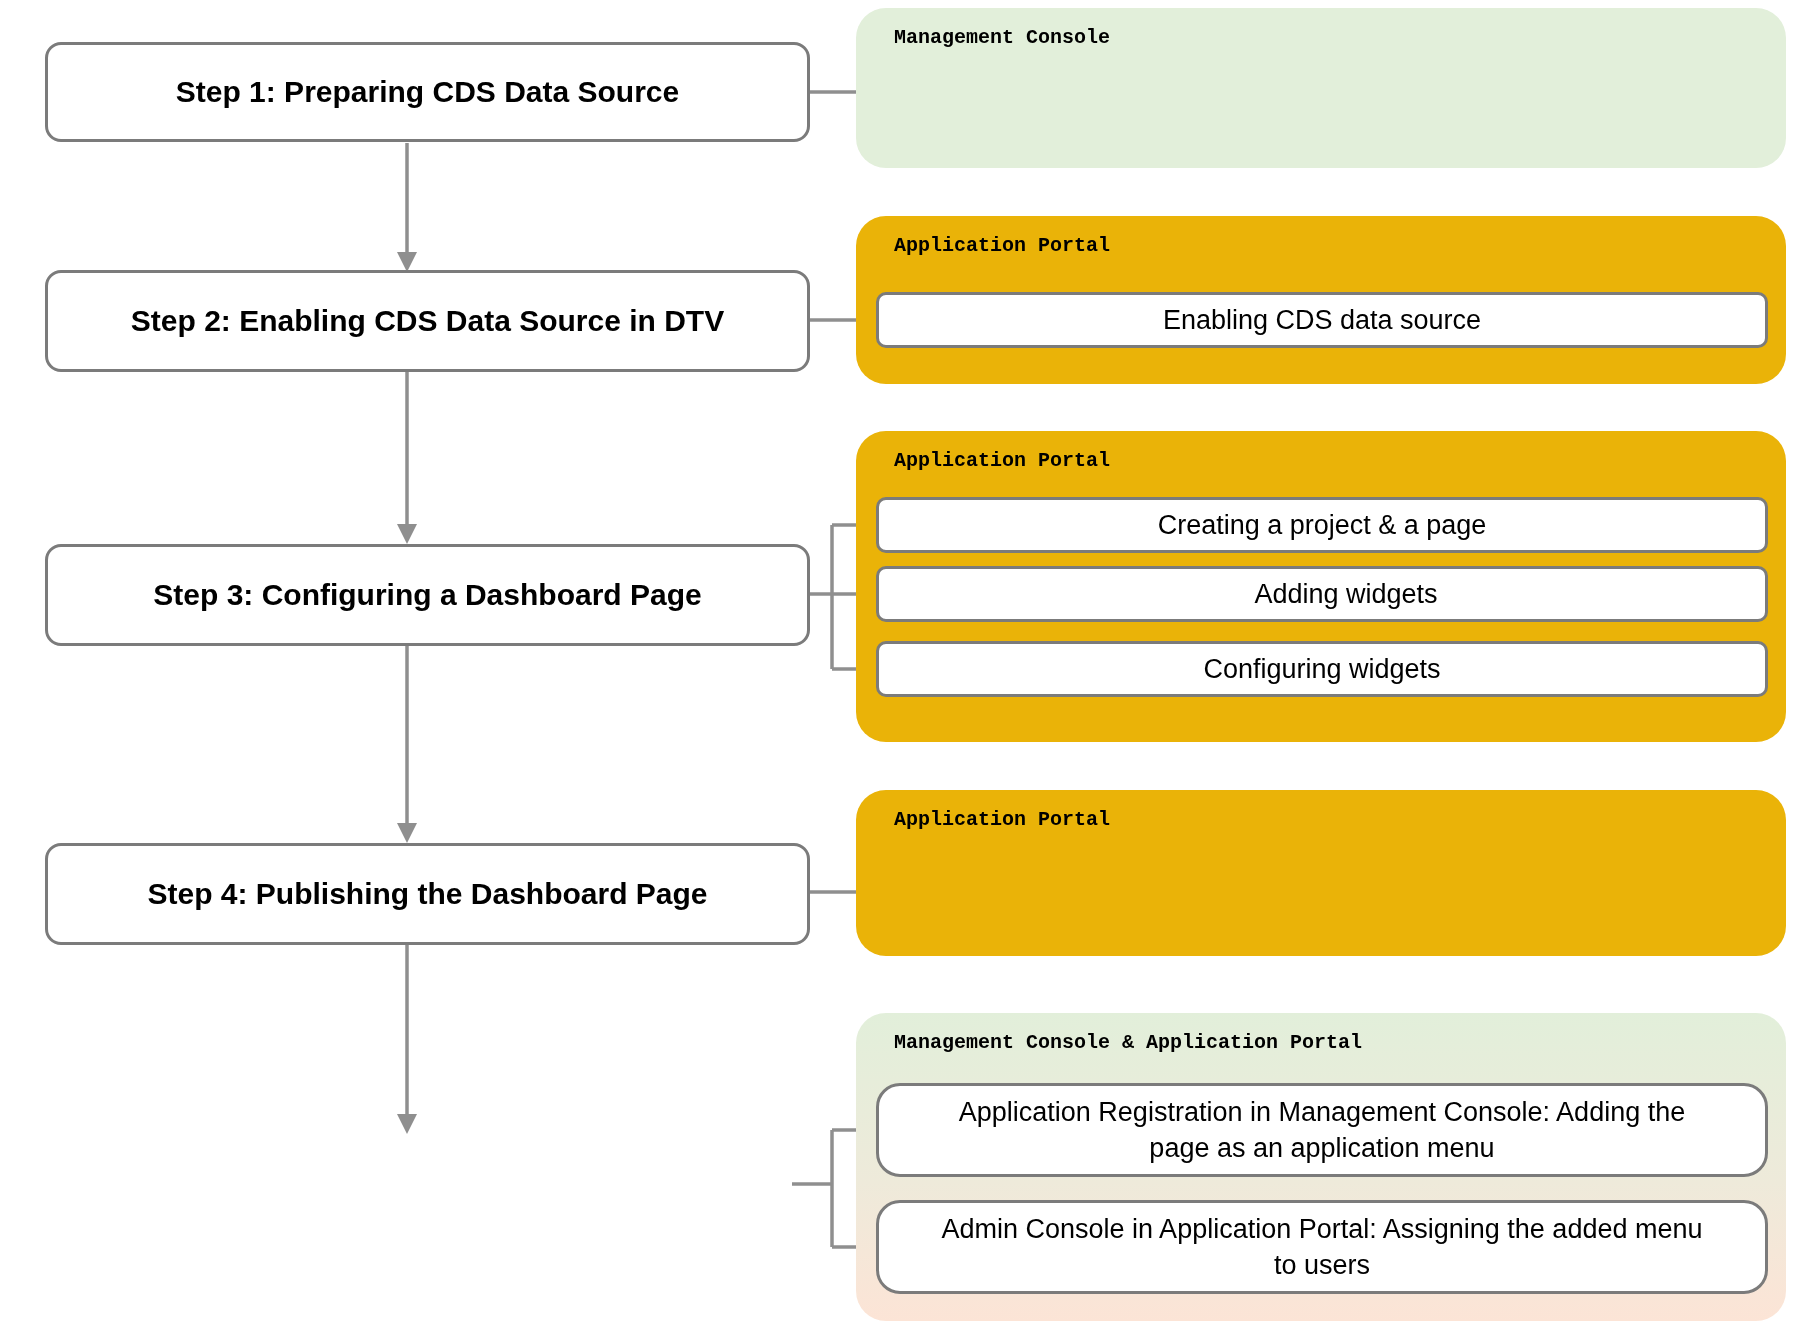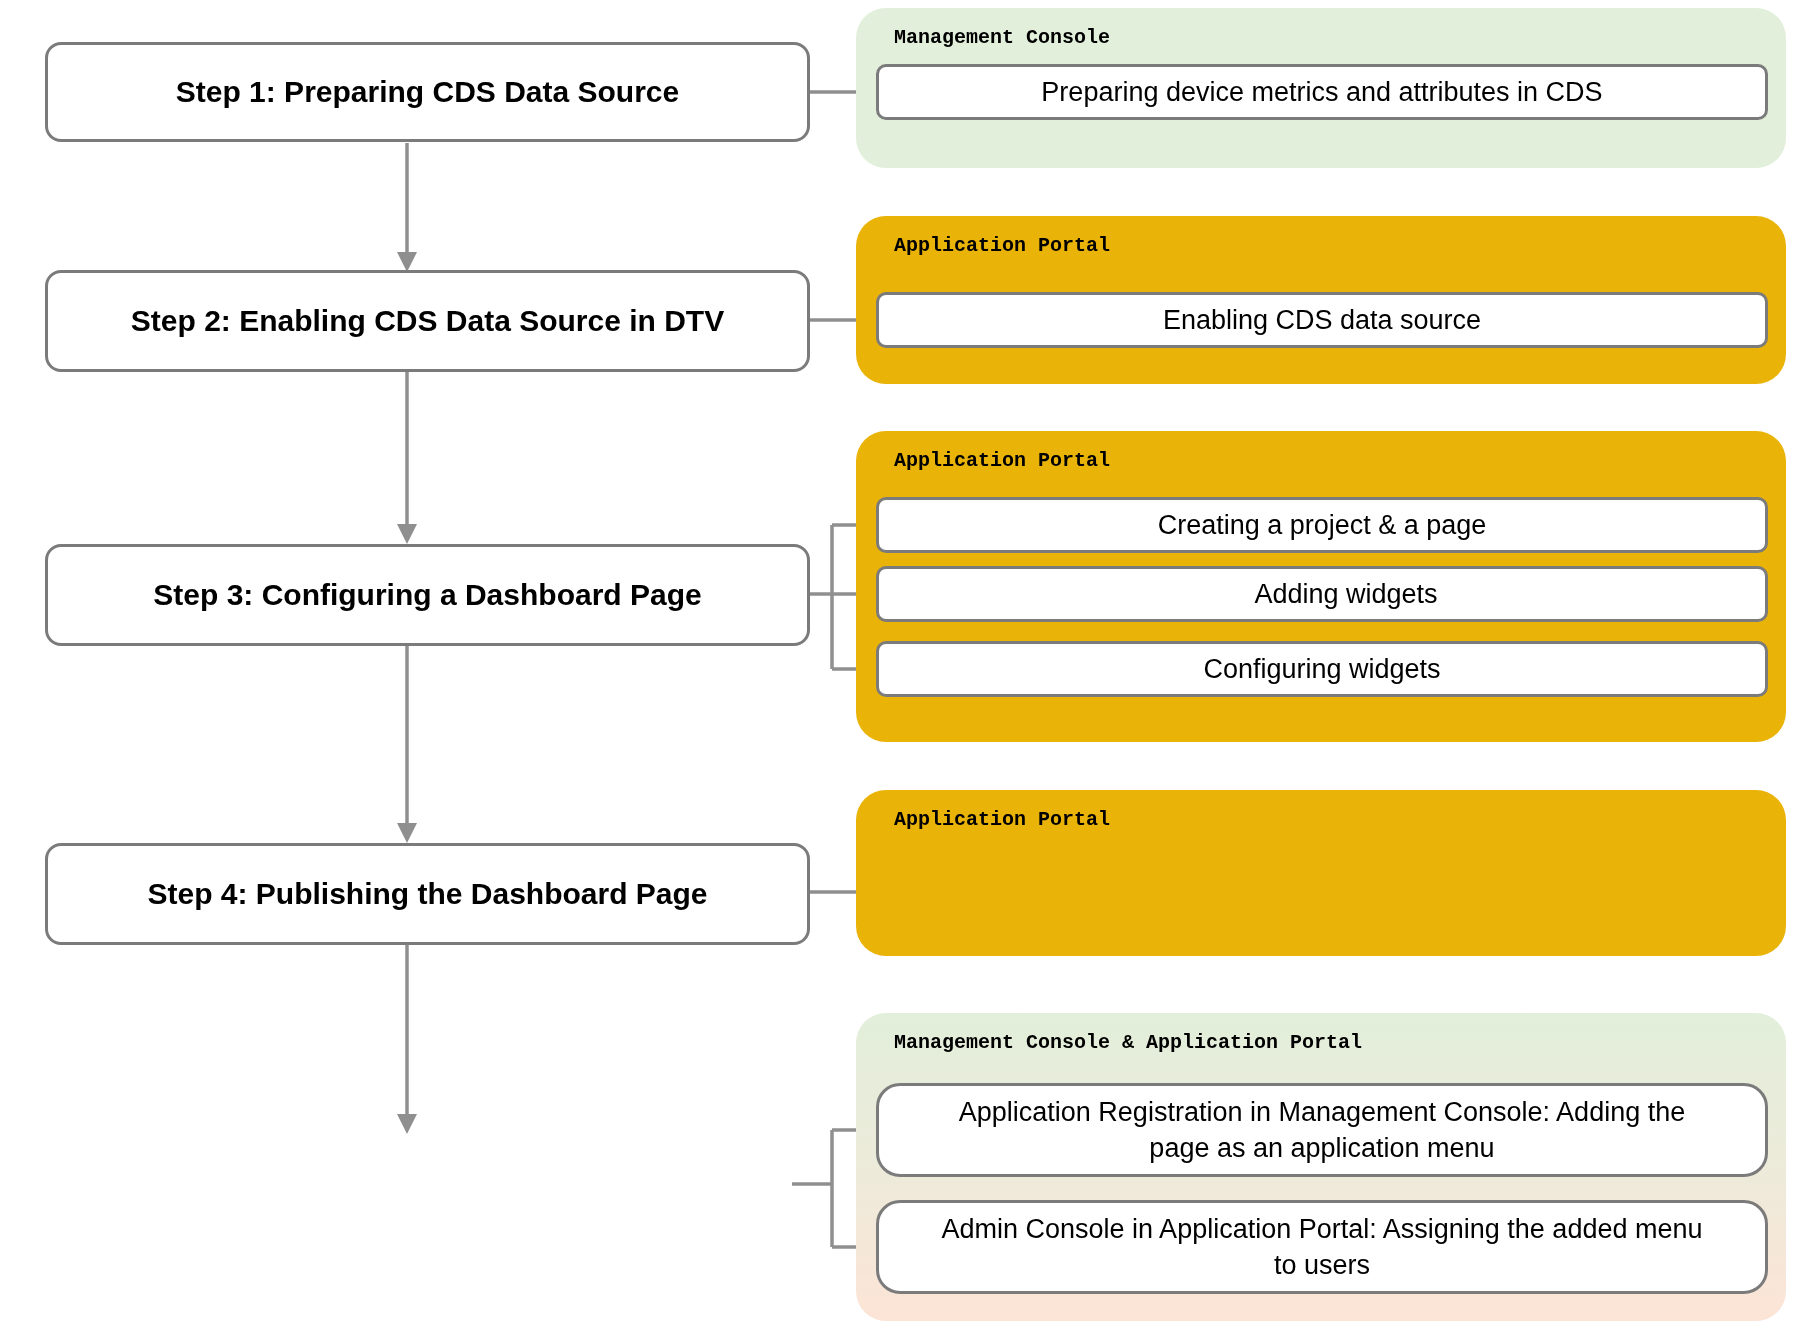--- a/index.html
+++ b/index.html
@@ -134,23 +134,20 @@
   </div>
   <div class="step" id="step3" style="top:544px;height:102px;">
     <span class="step-label">Step 3: Configuring a Dashboard Page</span>
   </div>
   <div class="step" id="step4" style="top:843px;height:102px;">
     <span class="step-label">Step 4: Publishing the Dashboard Page</span>
   </div>
 
   <div class="panel green" style="top:8px;height:160px;">
     <div class="panel-header">Management Console</div>
-    <div class="inner-box" style="top:56px;height:56px;">
-      <span>Preparing device metrics and attributes in CDS</span>
-    </div>
   </div>
 
   <div class="panel peach" style="top:216px;height:168px;">
     <div class="panel-header">Application Portal</div>
     <div class="inner-box" style="top:76px;height:56px;">
       <span>Enabling  CDS data source</span>
     </div>
   </div>
 
   <div class="panel peach" style="top:431px;height:311px;">

